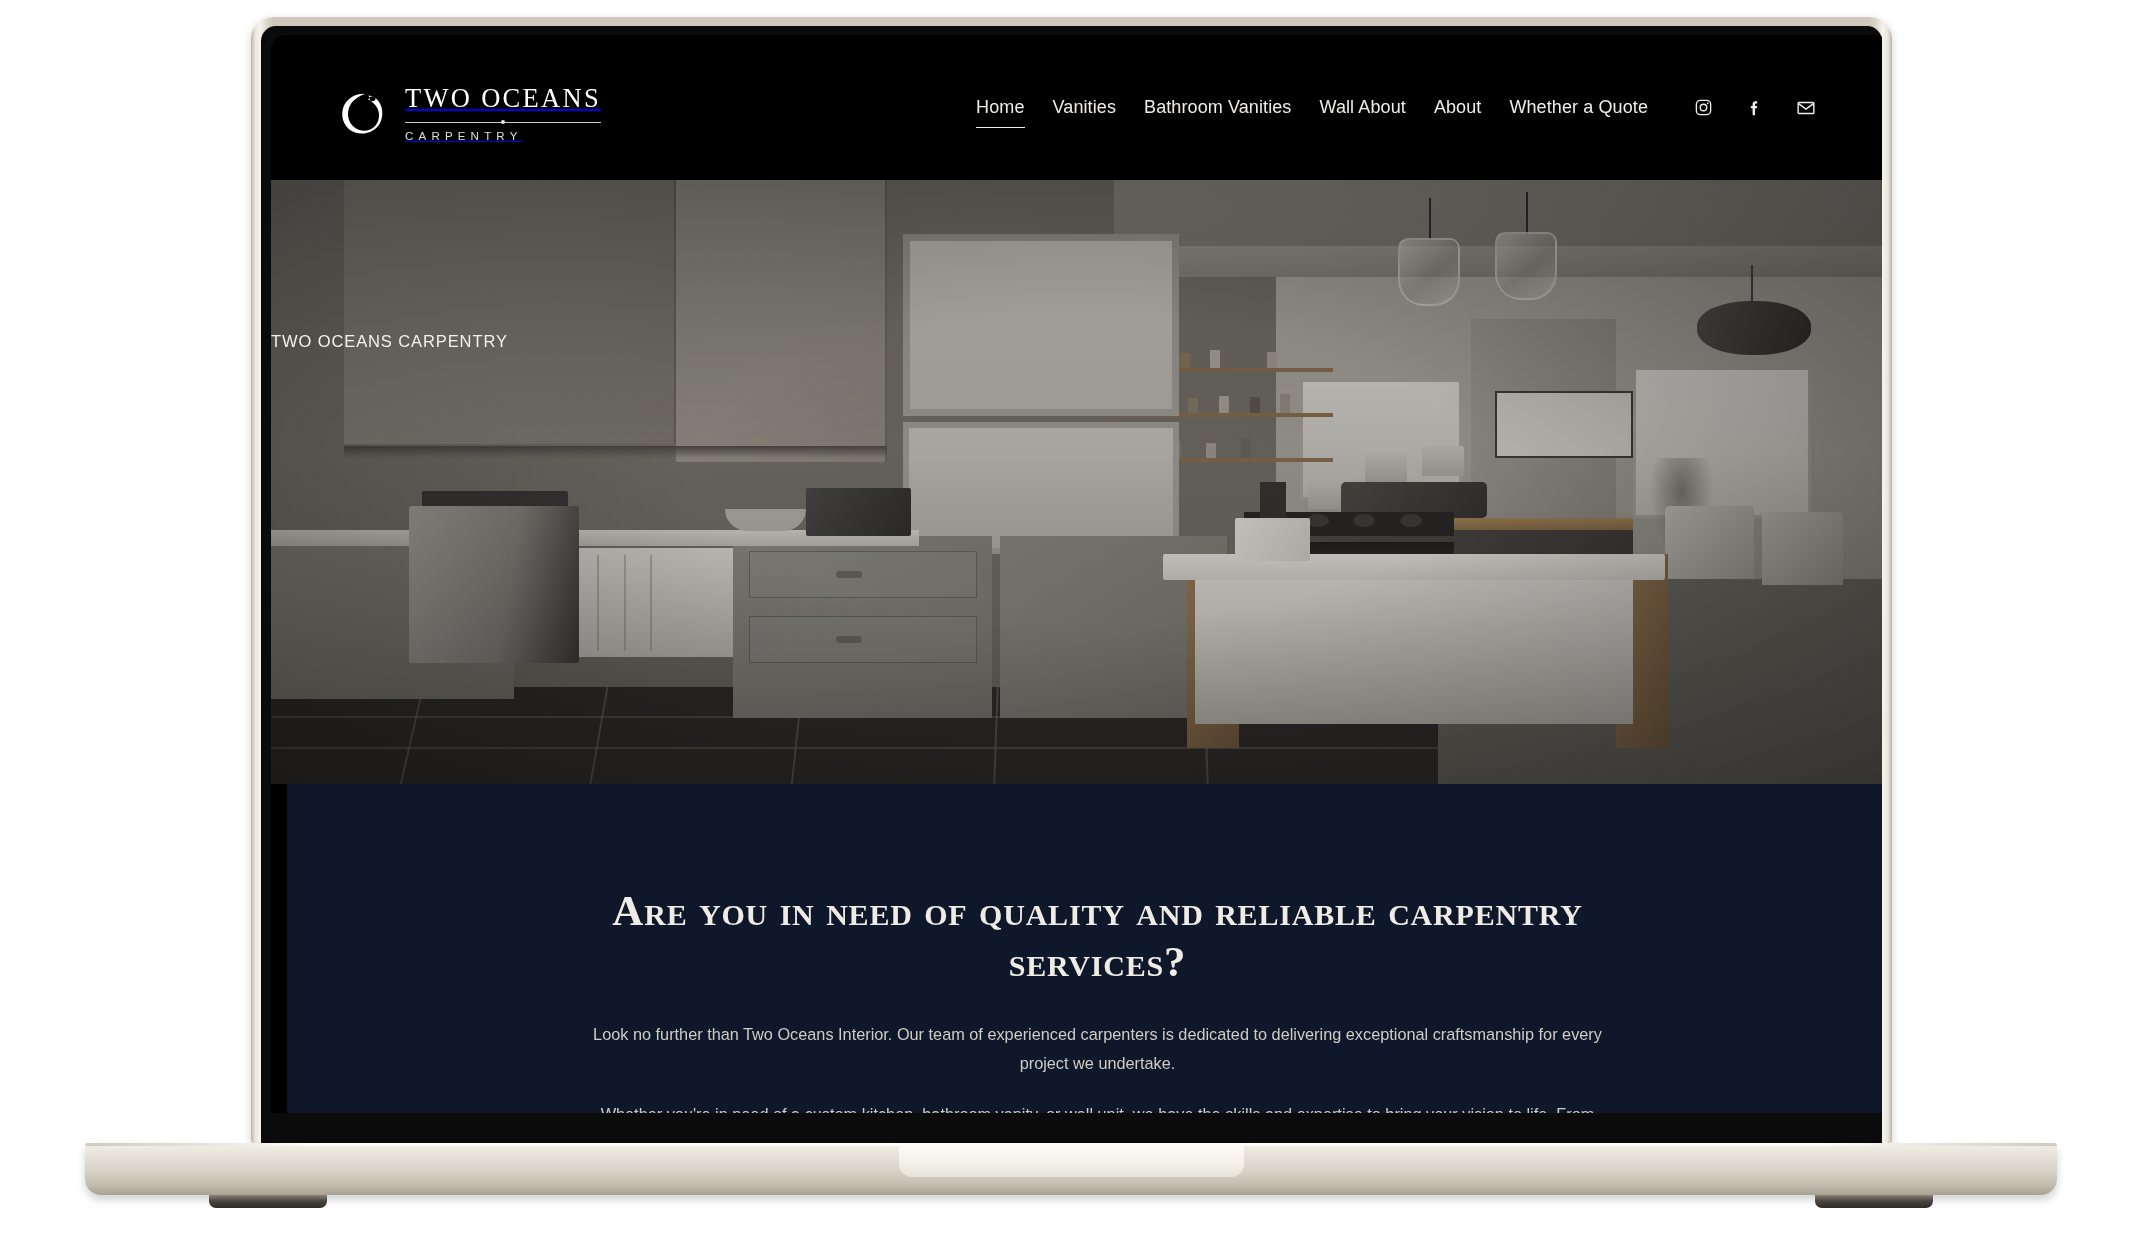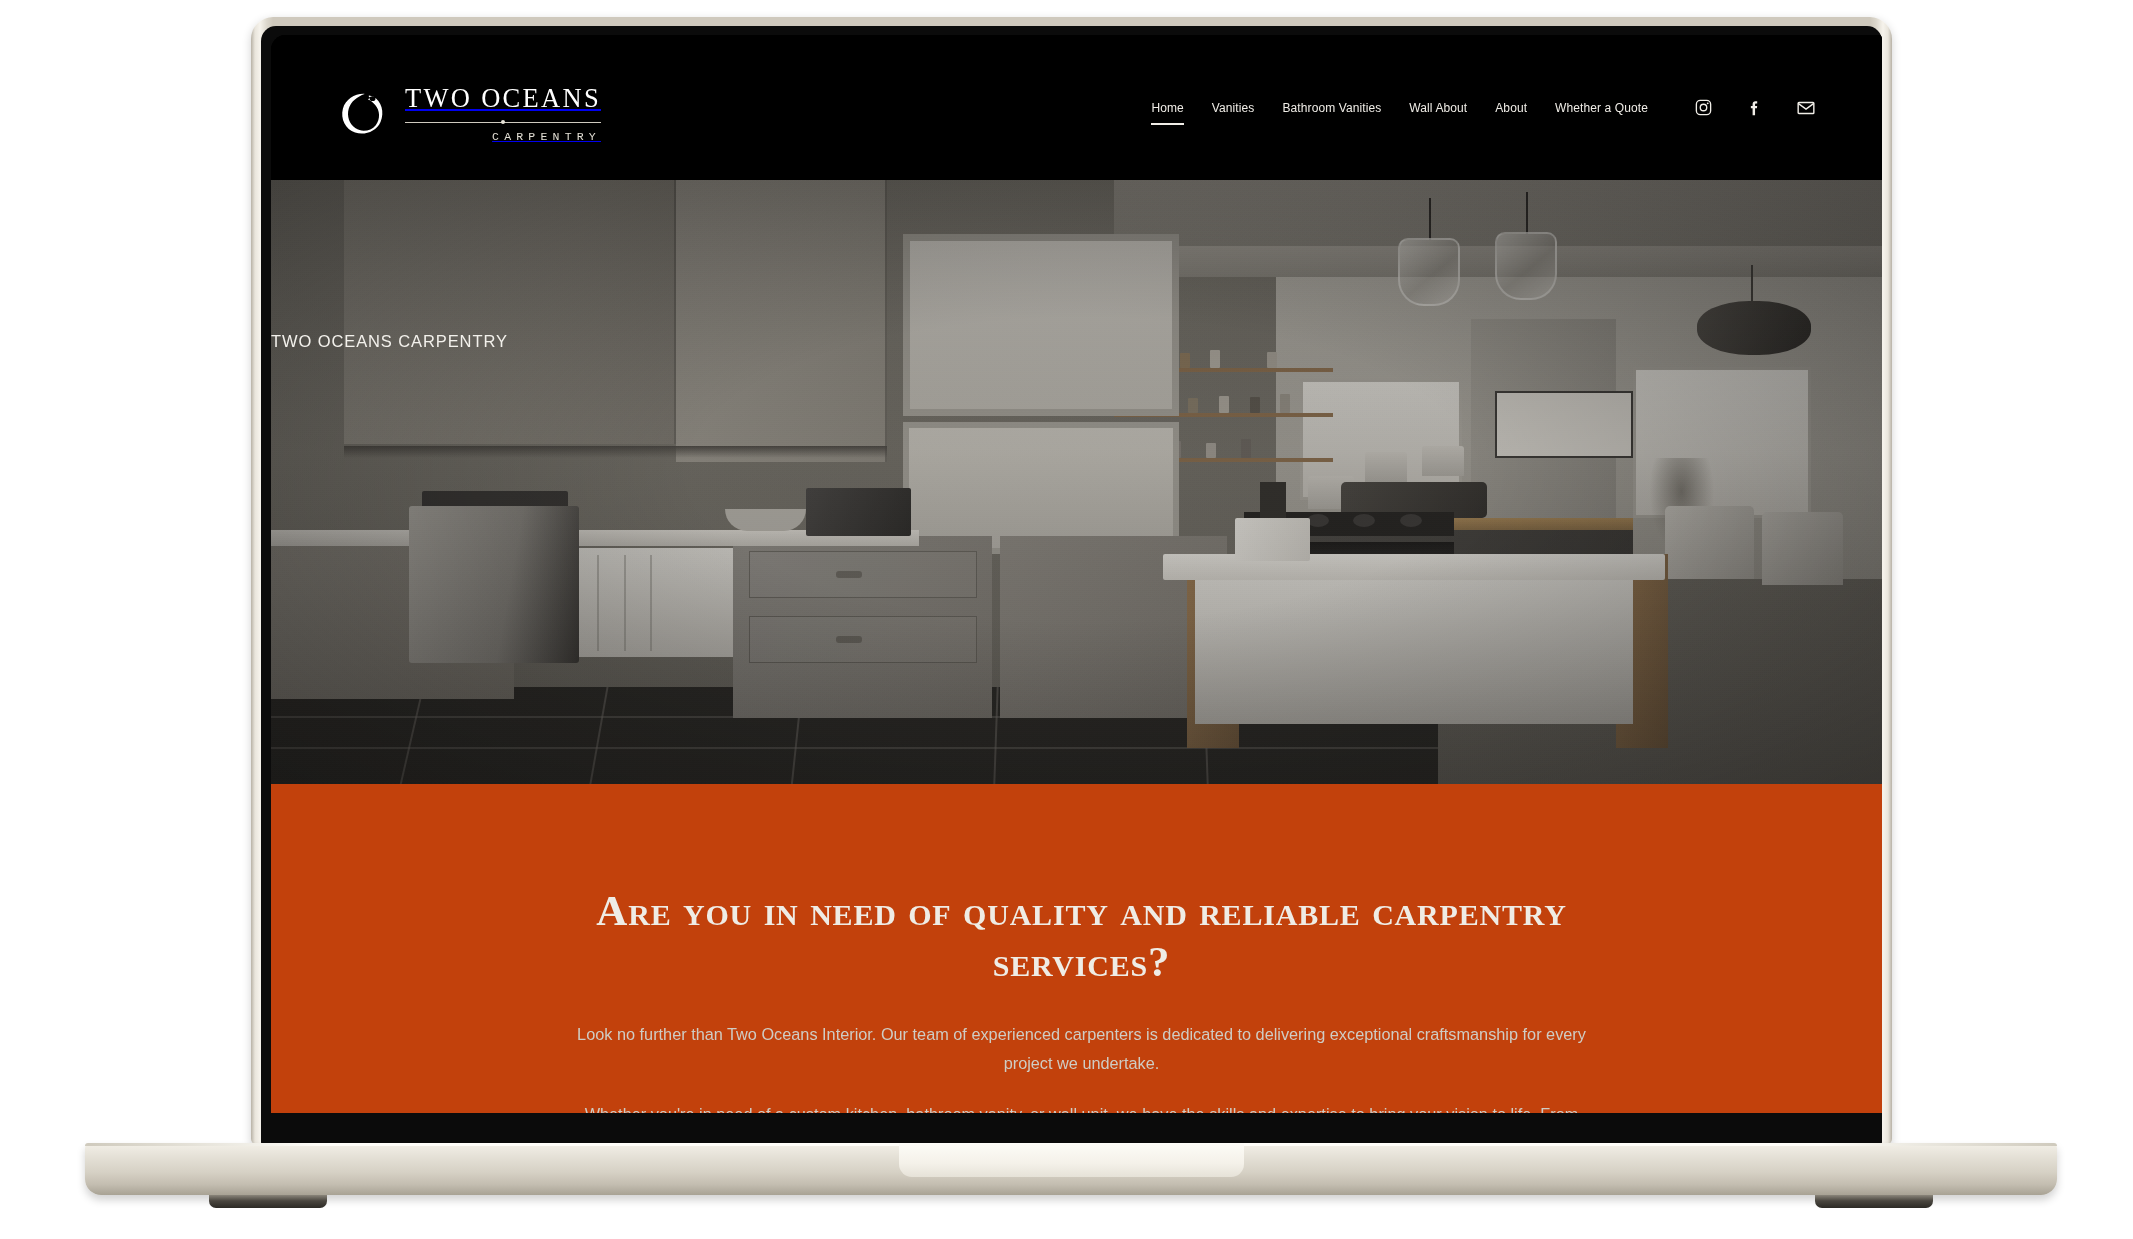--- a/index.html
+++ b/index.html
@@ -117,31 +117,31 @@
   #brand-rule::before {
     content:""; position:absolute; left:0; right:0; top:4px;
     height:1px; background:#cfcabf;
   }
   #brand-rule::after {
     content:""; position:absolute; left:50%; top:2px;
     width:4px; height:4px; margin-left:-2px;
     border-radius:50%; background:#e7e3d9;
   }
   #brand-sub {
-    font-family:Liberation Mono, monospace;
+    font-family:Liberation Sans, sans-serif;
     font-size:11.5px; letter-spacing:5.2px; color:#e2ded4;
-    text-align:right; line-height:1; white-space:nowrap;
+    text-align:left; line-height:1; white-space:nowrap;
   }
 
   #main-nav {
     position:absolute; right:60px; top:0; height:145px;
     display:flex; align-items:center; gap:0;
   }
   .nav-link {
-    font-size:12px; color:#f0ede7; text-decoration:none;
+    font-size:18px; color:#f0ede7; text-decoration:none;
     padding:0 14px; white-space:nowrap; position:relative;
     letter-spacing:.1px;
   }
   .nav-link.is-active::after {
     content:""; position:absolute;
     left:14px; right:14px; bottom:-10px;
     height:1.4px; background:#f0ede7;
   }
   #nav-socials { display:flex; align-items:center; gap:0; margin-left:16px; }
   .social-link {
@@ -171,22 +171,22 @@
     font-family:"Liberation Serif", serif;
     font-variant:small-caps;
     font-size:76px; line-height:.98; color:#ffffff;
     letter-spacing:1.5px;
     text-shadow:0 1px 10px rgba(0,0,0,.45);
     max-width:900px; margin:0 auto;
   }
 
   
   #intro-section {
-    position:absolute; left:0; top:749px; width:100%; height:330px;
-    background:#c2410c; padding-top:102px;
+    position:absolute; left:16px; top:749px; width:100%; height:330px;
+    background:#0f172a; padding-top:102px;
   }
   #intro-heading {
     font-family:"Liberation Serif", serif;
     font-variant:small-caps;
     font-size:43px; line-height:1.18; color:#efece5;
     letter-spacing:.8px; text-align:center;
     max-width:1000px; margin:0 auto;
   }
   #intro-body { margin-top:33px; }
   .intro-paragraph {

